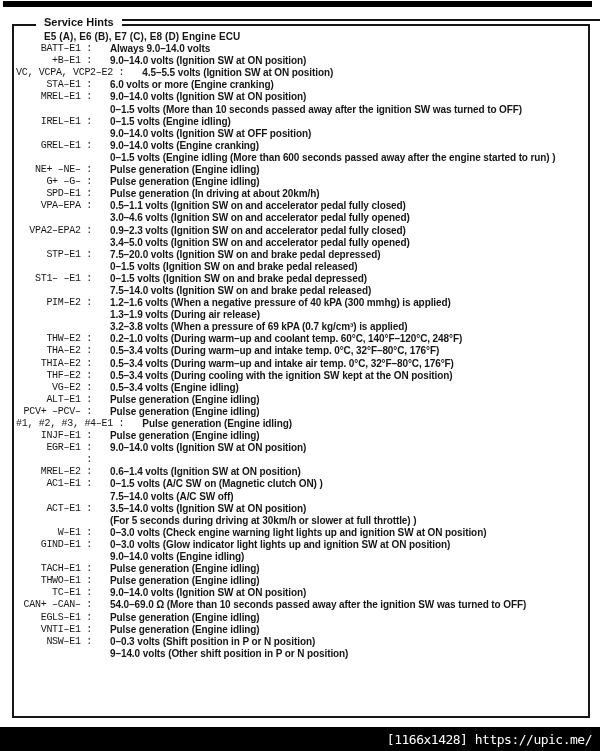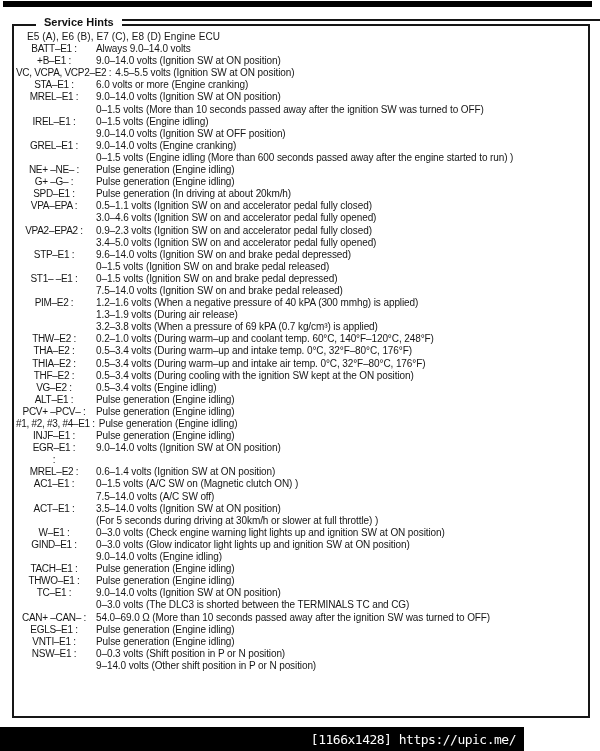--- a/index.html
+++ b/index.html
@@ -22,31 +22,31 @@
   }
   .hints-box{
     position:absolute;left:12px;top:24px;width:574px;height:690px;
     border:2px solid #161616;background:#fff;z-index:2;
   }
   .content{
     position:absolute;left:2px;top:5px;right:2px;
     font-size:10px;line-height:12.1px;white-space:nowrap;
   }
   .ecu-heading{
-    font-weight:normal;margin-left:11px;letter-spacing:0.1px;
+    font-weight:bold;margin-left:28px;letter-spacing:0.1px;
   }
   .row{display:flex;}
   .term{
-    flex:0 0 76px;text-align:center;letter-spacing:-0.3px;white-space:nowrap;
+    flex:0 0 76px;text-align:right;letter-spacing:-0.3px;white-space:nowrap;font-family:Liberation Mono, monospace;
   }
   .desc{
-    margin-left:4px;letter-spacing:-0.1px;white-space:nowrap;
+    margin-left:18px;letter-spacing:-0.1px;white-space:nowrap;font-weight:bold;
   }
   .footer-bar{
-    position:absolute;left:0;top:727px;width:524px;height:24px;background:#000;
+    position:absolute;left:0;top:727px;width:600px;height:24px;background:#000;
     display:flex;align-items:center;justify-content:flex-end;
     box-sizing:border-box;padding-right:8px;z-index:4;
   }
   .watermark{
     color:#ffffff;font-family:"DejaVu Sans Mono", monospace;font-size:13px;letter-spacing:-0.5px;
   }
 </style>
 </head>
 <body>
 
@@ -123,21 +123,21 @@
         <div class="row">
           <span class="term">VPA2–EPA2 :</span>
           <span class="desc">0.9–2.3 volts (Ignition SW on and accelerator pedal fully closed)</span>
         </div>
         <div class="row">
           <span class="term"></span>
           <span class="desc">3.4–5.0 volts (Ignition SW on and accelerator pedal fully opened)</span>
         </div>
         <div class="row">
           <span class="term">STP–E1 :</span>
-          <span class="desc">9.6–14.0 volts (Ignition SW on and brake pedal depressed)</span>
+          <span class="desc">7.5–20.0 volts (Ignition SW on and brake pedal depressed)</span>
         </div>
         <div class="row">
           <span class="term"></span>
           <span class="desc">0–1.5 volts (Ignition SW on and brake pedal released)</span>
         </div>
         <div class="row">
           <span class="term">ST1– –E1 :</span>
           <span class="desc">0–1.5 volts (Ignition SW on and brake pedal depressed)</span>
         </div>
         <div class="row">
@@ -238,21 +238,20 @@
         <div class="row">
           <span class="term">THWO–E1 :</span>
           <span class="desc">Pulse generation (Engine idling)</span>
         </div>
         <div class="row">
           <span class="term">TC–E1 :</span>
           <span class="desc">9.0–14.0 volts (Ignition SW at ON position)</span>
         </div>
         <div class="row">
           <span class="term"></span>
-          <span class="desc">0–3.0 volts (The DLC3 is shorted between the TERMINALS TC and CG)</span>
         </div>
         <div class="row">
           <span class="term">CAN+ –CAN– :</span>
           <span class="desc">54.0–69.0 Ω (More than 10 seconds passed away after the ignition SW was turned to OFF)</span>
         </div>
         <div class="row">
           <span class="term">EGLS–E1 :</span>
           <span class="desc">Pulse generation (Engine idling)</span>
         </div>
         <div class="row">

